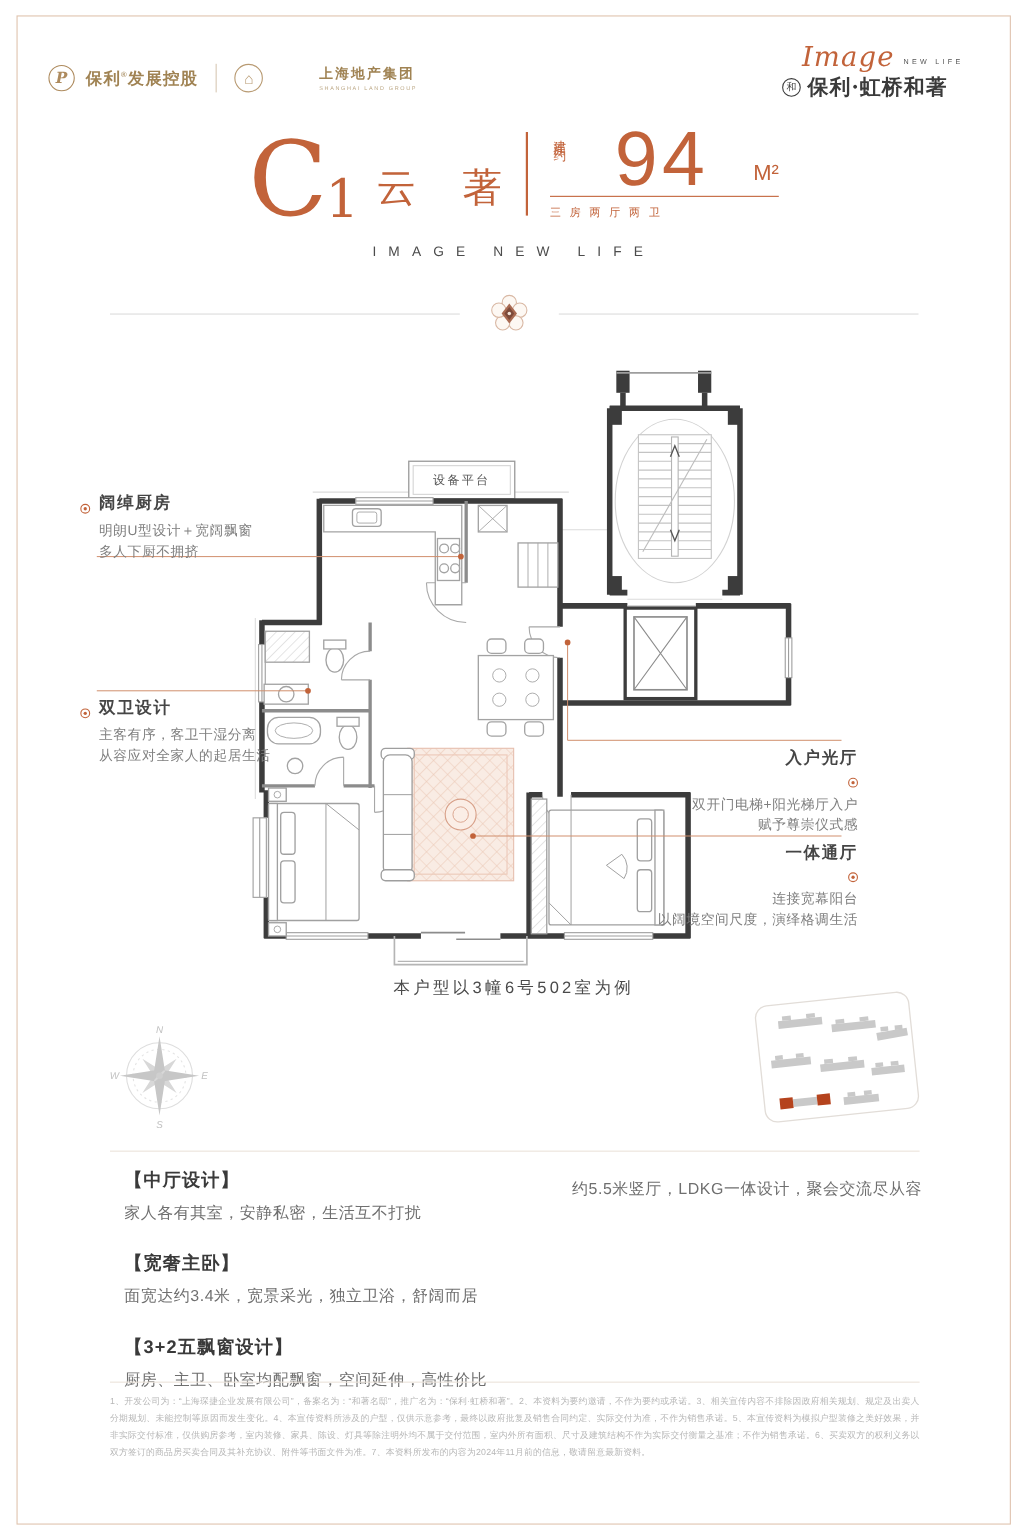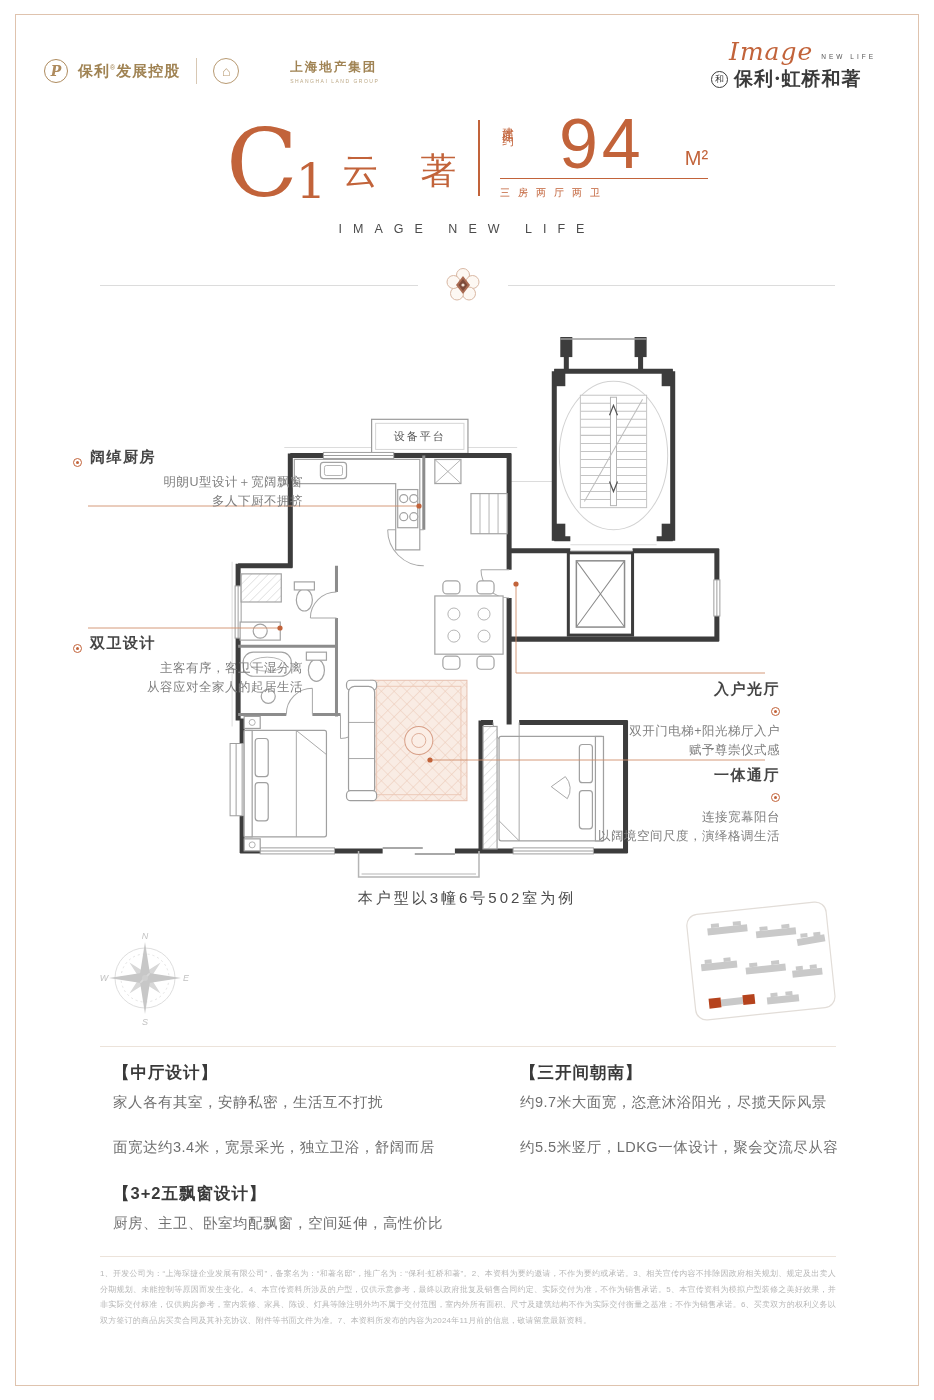--- a/index.html
+++ b/index.html
@@ -58,21 +58,21 @@
 
   
   .ann { width:230px; }
   .ann-title-row { display:flex; align-items:flex-end; gap:8px; }
   .ring { width:9px; height:9px; border:1px solid #c2633a; border-radius:50%;
           position:relative; flex:0 0 auto; }
   .ring::after { content:""; position:absolute; left:2px; top:2px; width:3px; height:3px;
                  background:#c2633a; border-radius:50%; }
   .ann-title { font-size:15px; font-weight:700; color:#454545; letter-spacing:1.5px; }
   .ann-body { font-size:12.5px; color:#7f7f7f; line-height:1.5; margin-top:6px; letter-spacing:0.5px; }
-  .ann-l .ann-body { margin-left:17px;text-align:right; }
+  .ann-l .ann-body { margin-left:17px; }
   .ann-r { text-align:right; }
   .ann-r .ann-title-row { justify-content:flex-end;flex-direction:column; }
 
   
   .caption { left:0; right:0; top:889px; text-align:center; font-size:15px;
              color:#4a4a4a; letter-spacing:3px; }
 
   
   .rule { position:absolute; height:1px; background:#ece3da; }
   .feat { margin-bottom:26px; }
@@ -454,31 +454,28 @@
   </g>
 </svg>
 
 <div class="rule" style="left:100px; top:1046px; width:736px;"></div>
 <div class="abs" style="left:113px; top:1062px; width:400px;">
   <div class="feat">
     <div class="ftitle">【中厅设计】</div>
     <div class="fdesc">家人各有其室，安静私密，生活互不打扰</div>
   </div>
   <div class="feat">
+    <div class="ftitle">【宽奢主卧】</div>
     <div class="fdesc">面宽达约3.4米，宽景采光，独立卫浴，舒阔而居</div>
   </div>
   <div class="feat">
     <div class="ftitle">【3+2五飘窗设计】</div>
     <div class="fdesc">厨房、主卫、卧室均配飘窗，空间延伸，高性价比</div>
   </div>
 </div>
 <div class="abs" style="left:520px; top:1062px; width:330px;">
   <div class="feat">
-    <div class="ftitle">【三开间朝南】</div>
-    <div class="fdesc">约9.7米大面宽，恣意沐浴阳光，尽揽天际风景</div>
-  </div>
-  <div class="feat">
     <div class="fdesc">约5.5米竖厅，LDKG一体设计，聚会交流尽从容</div>
   </div>
 </div>
 <div class="rule" style="left:100px; top:1256px; width:736px;"></div>
 
 <div class="abs disclaimer">1、开发公司为：“上海琛捷企业发展有限公司”，备案名为：“和著名邸”，推广名为：“保利·虹桥和著”。2、本资料为要约邀请，不作为要约或承诺。3、相关宣传内容不排除因政府相关规划、规定及出卖人分期规划、未能控制等原因而发生变化。4、本宣传资料所涉及的户型，仅供示意参考，最终以政府批复及销售合同约定、实际交付为准，不作为销售承诺。5、本宣传资料为模拟户型装修之美好效果，并非实际交付标准，仅供购房参考，室内装修、家具、陈设、灯具等除注明外均不属于交付范围，室内外所有面积、尺寸及建筑结构不作为实际交付衡量之基准；不作为销售承诺。6、买卖双方的权利义务以双方签订的商品房买卖合同及其补充协议、附件等书面文件为准。7、本资料所发布的内容为2024年11月前的信息，敬请留意最新资料。</div>
 
 </body></html>

